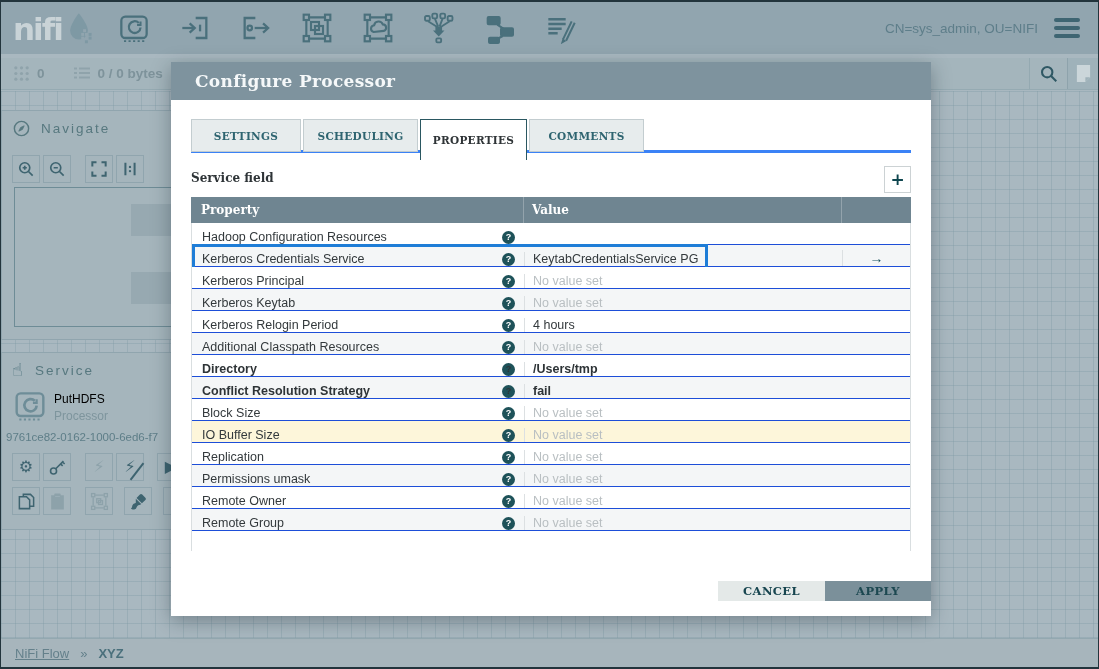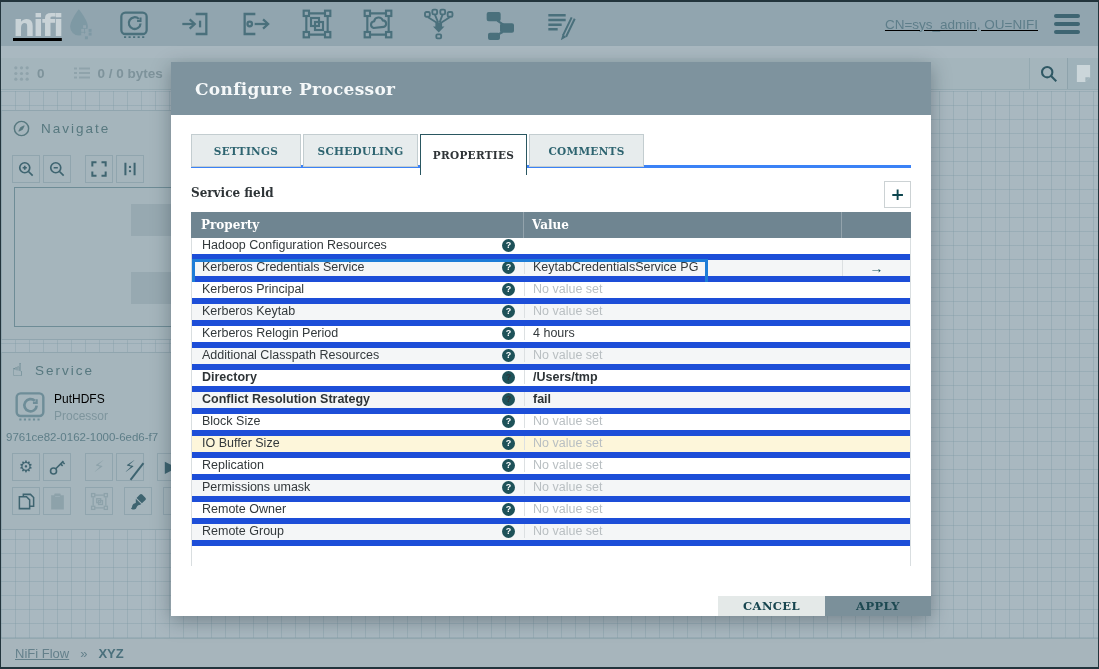--- a/index.html
+++ b/index.html
@@ -7,22 +7,22 @@
   .app{
     position:relative; width:1099px; height:669px; overflow:hidden;
     font-family:"Liberation Sans","DejaVu Sans",sans-serif;
     background:#A9B8C0;
     border:1px solid #22343C; border-top:2px solid #22343C; border-bottom:2px solid #22343C;
   }
   .slab{ font-family:"DejaVu Serif", serif; }
 
   
   .topbar{
-    position:absolute; top:0; left:0; right:0; height:44px;
-    background:var(--topbar-bg); display:flex; align-items:center; z-index:5;text-decoration:underline;
+    position:absolute; top:0; left:0; right:0; height:52px;
+    background:var(--topbar-bg); display:flex; align-items:center; z-index:5;
   }
   .logo{ display:flex; align-items:flex-end; padding-left:12px; }
   .logo-text{
     font-family:"DejaVu Sans",sans-serif; font-weight:bold; font-size:31px; line-height:30px;
     color:#C9D3D7; letter-spacing:-2px;
   }
   .logo-drop{ margin-left:3px; }
   .toolbar{ display:flex; gap:27px; margin-left:22px; }
   .tool{ width:34px; height:34px; display:flex; align-items:center; justify-content:center; color:#4A707C; }
   .user{ margin-left:auto; color:#5E7E8A; font-size:13.5px; }
@@ -104,21 +104,21 @@
   .bc-root{ color:#64808B; text-decoration:underline; cursor:pointer; }
   .bc-sep{ color:#64808B; margin:0 11px; }
   .bc-current{ color:#4A707C; font-weight:bold; }
 
   
   .dialog{
     position:absolute; left:170px; top:60px; width:760px; height:554px; z-index:10;
     background:#fff; box-shadow:0 5px 18px rgba(20,35,42,.35);
   }
   .dlg-header{
-    height:53px; background:var(--header-teal); color:#F5F8F9;
+    height:38px; background:var(--header-teal); color:#F5F8F9;
     display:flex; align-items:center; padding-left:24px;
     font-size:17px; font-weight:bold; letter-spacing:.3px;
   }
   .dlg-body{ position:relative; height:501px; }
 
   .tabs{
     position:absolute; left:20px; right:20px; top:19px; height:34px;
     border-bottom:3px solid #3b82f6; display:flex; align-items:flex-start;
   }
   .tab{
@@ -146,22 +146,22 @@
   .ptable{ position:absolute; left:20px; right:20px; top:97px; }
   .thead{
     height:26px; background:var(--table-header); color:#fff; display:flex; align-items:center;
     font-size:12px; font-weight:bold; font-family:"DejaVu Serif",serif;
   }
   .thead .c-name{ width:332px; padding-left:10px; }
   .thead .c-val{ width:318px; padding-left:8px; border-left:1px solid rgba(255,255,255,.25); align-self:stretch; display:flex; align-items:center; }
   .thead .c-act{ flex:1; border-left:1px solid rgba(255,255,255,.25); align-self:stretch; }
   .tbody{ height:328px; overflow:hidden; border-left:1px solid #D9DEE0; border-right:1px solid #D9DEE0; }
   .prow{
-    display:flex; align-items:flex-start; height:22px; background:#fff;
-    border-bottom:6px solid #1d4ed8; position:relative; font-size:12.5px; color:#33393C;
+    display:flex; align-items:flex-end; height:22px; background:#fff;
+    border-bottom:1px solid #1d4ed8; position:relative; font-size:12.5px; color:#33393C;
   }
   .prow:nth-child(even){ background:#F4F6F7; }
   .prow.hovered{ background:var(--hover-row); }
   .cell{ display:flex; align-items:center; }
   .cell.name{ width:332px; padding:0 9px 0 10px; justify-content:space-between; }
   .cell.val{ width:318px; padding-left:8px; border-left:1px solid #DCE0E2; }
   .cell.act{ flex:1; border-left:1px solid #DCE0E2; justify-content:center; }
   .prow.required .cell.name span, .prow.required .cell.val span{ font-weight:bold; color:#2E3437; }
   .no-value{ color:#B9BFC2; }
   .help{

